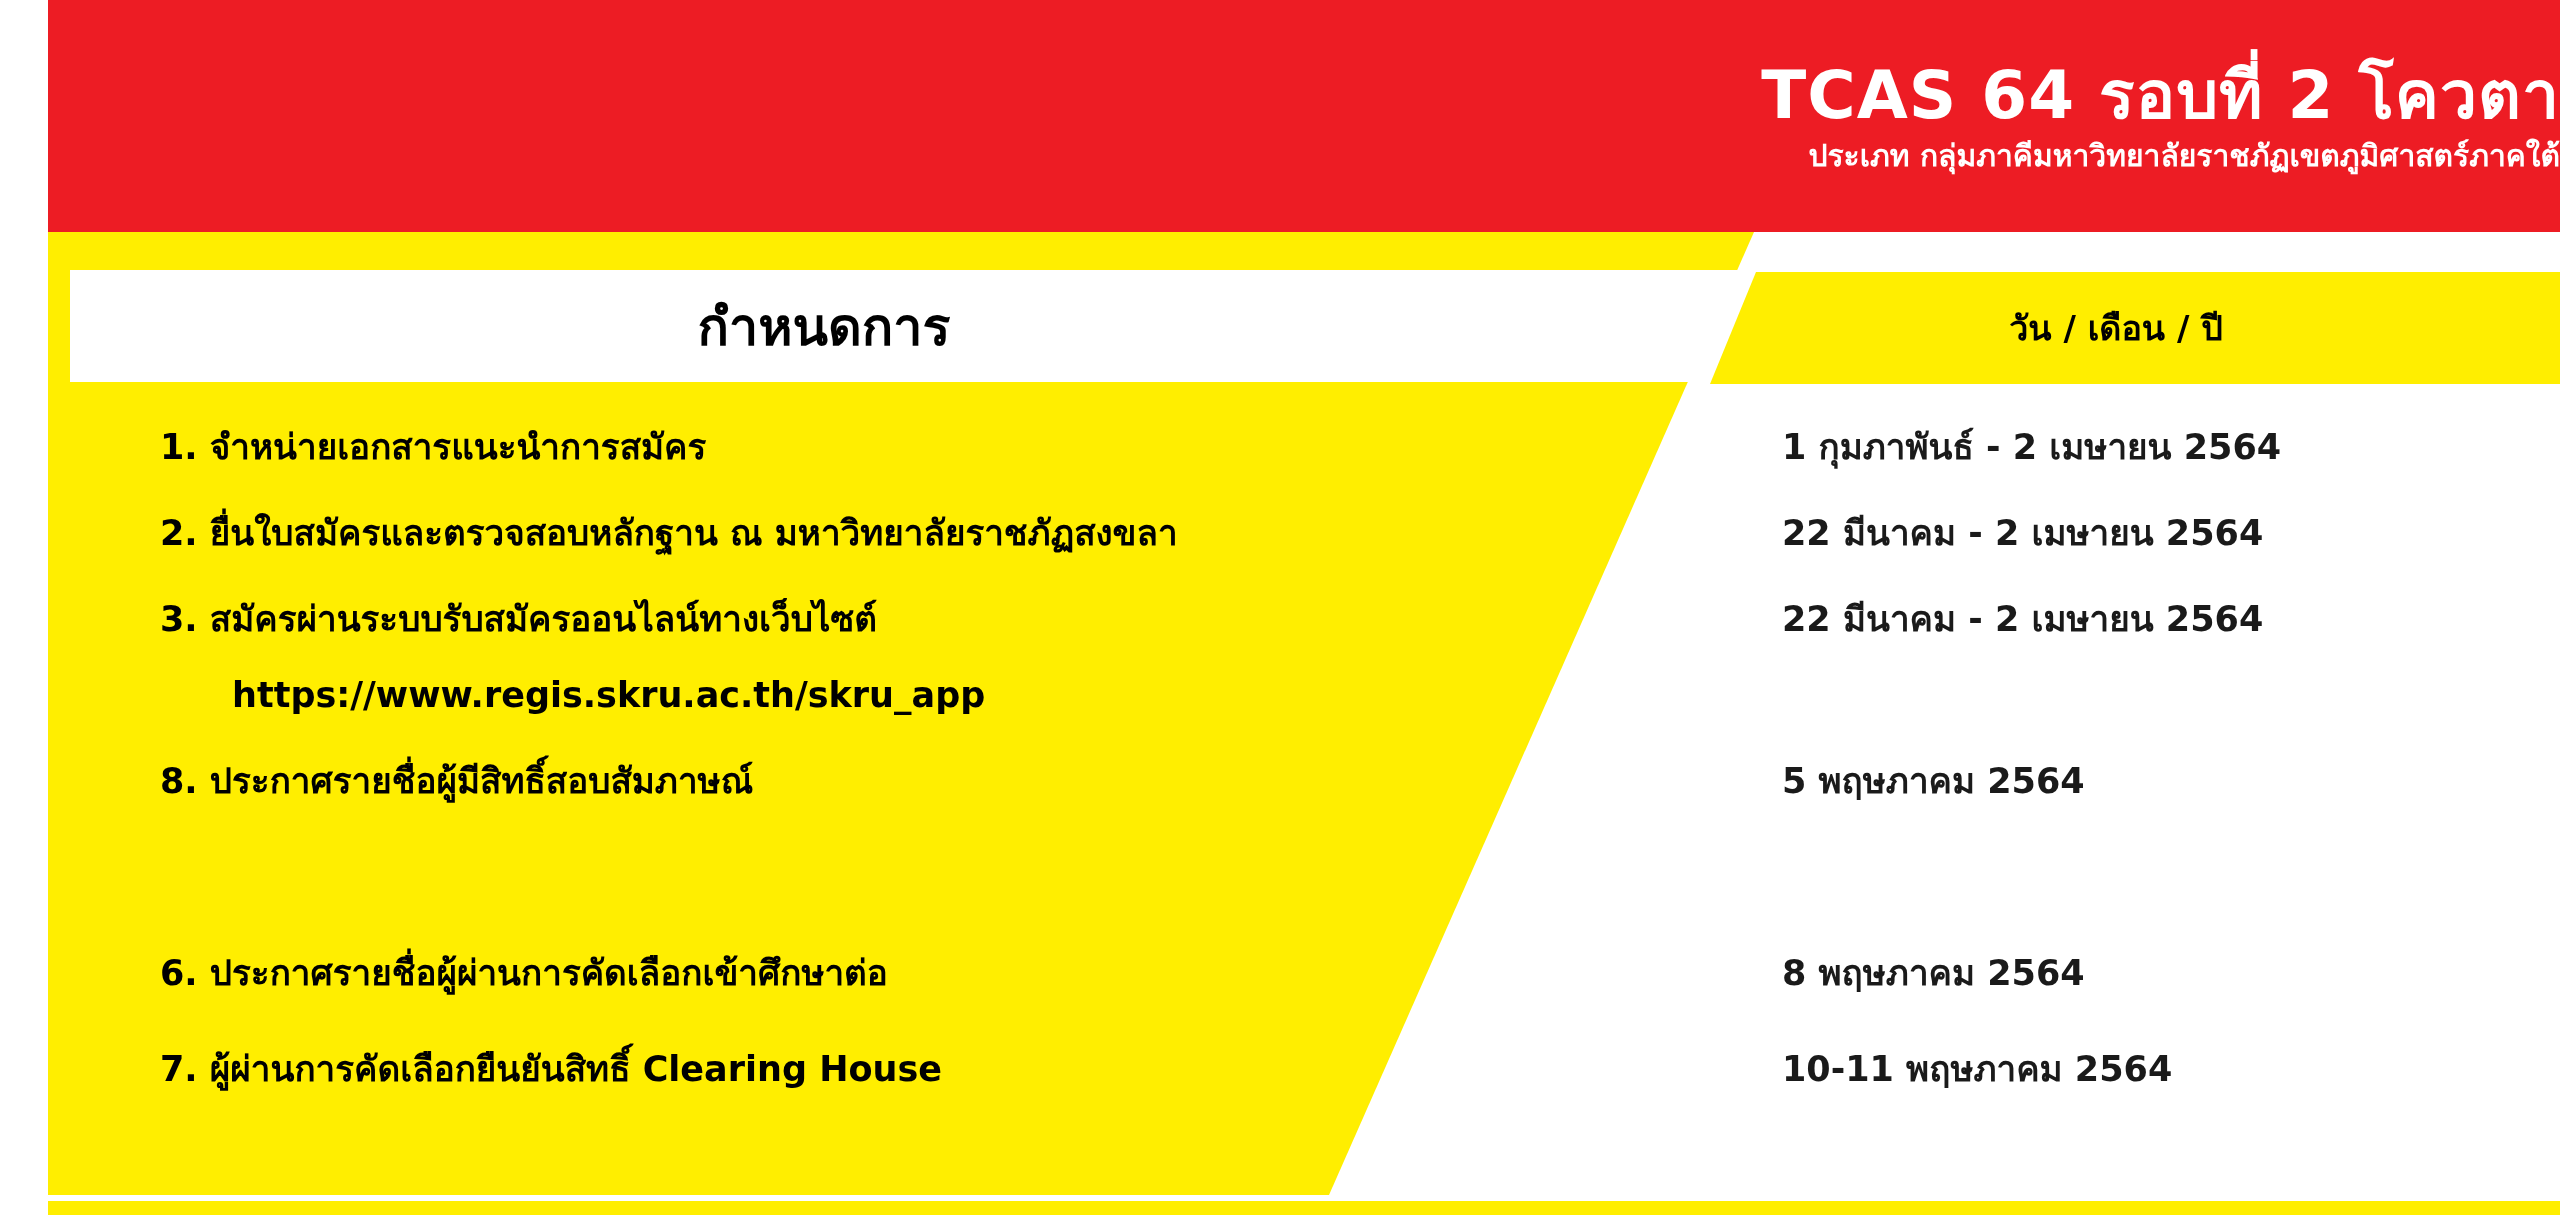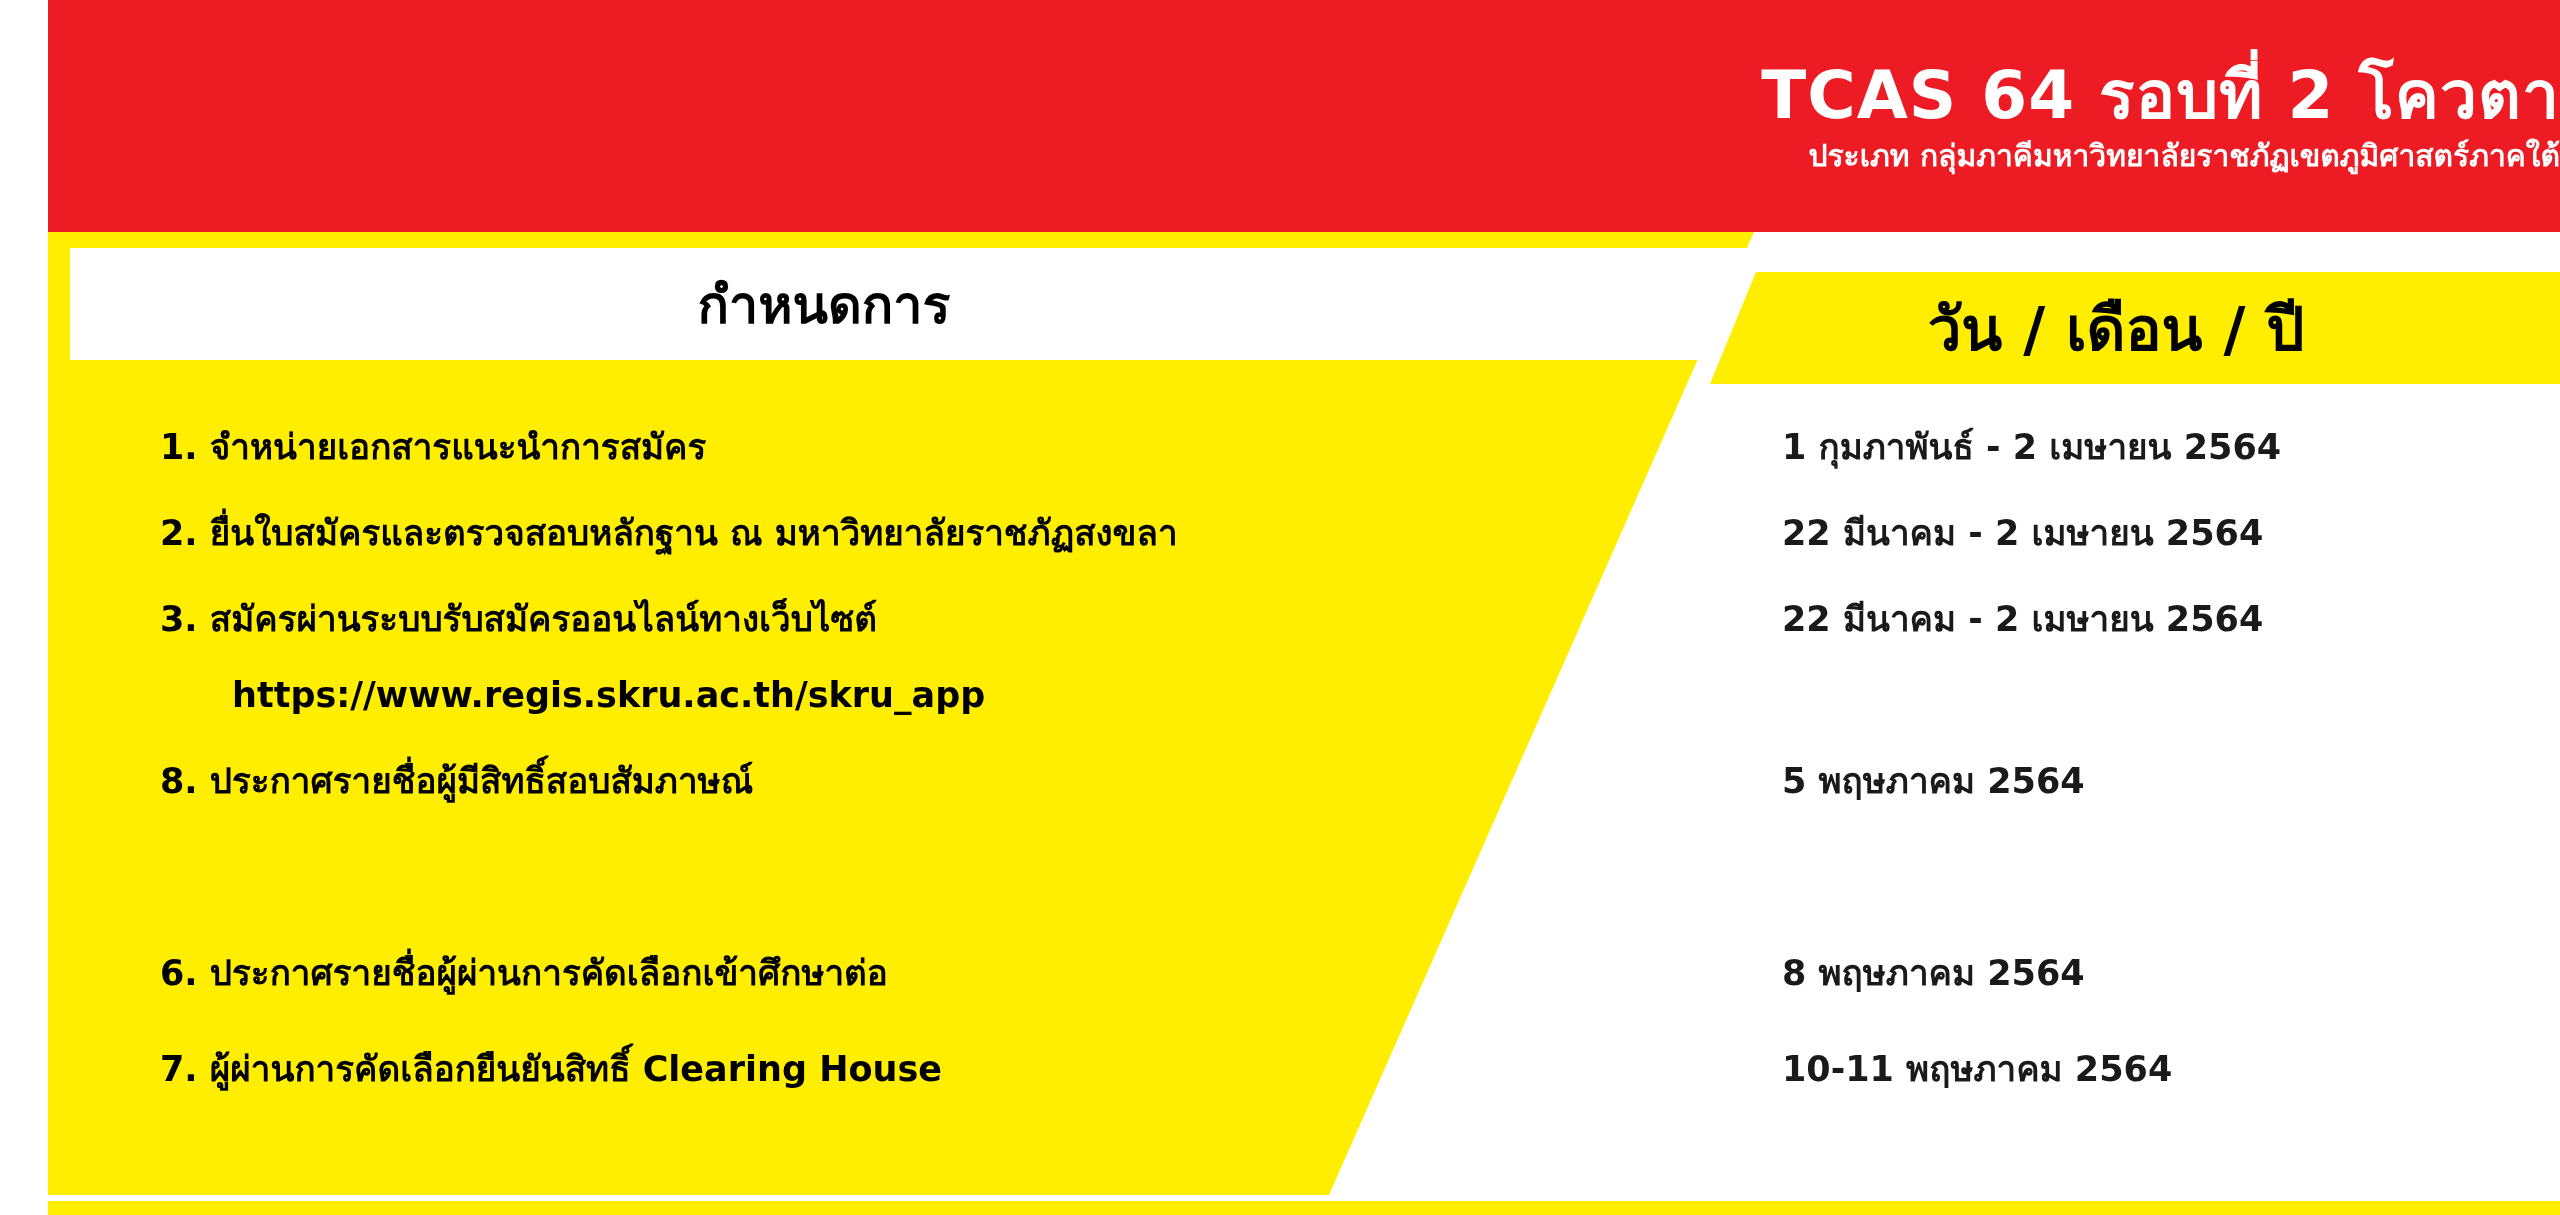--- a/index.html
+++ b/index.html
@@ -92,21 +92,21 @@
     width: 12px;
     height: 983px;
     background: #FFEE00;
     z-index: 2;
   }
 
   
   .header-left {
     position: absolute;
     left: 22px;
-    top: 248px;
+    top: 270px;
     width: 1700px;
     height: 112px;
     background: #ffffff;
     z-index: 3;
     -webkit-clip-path: polygon(0 0, 1700px 0, 1651px 112px, 0 112px);
     clip-path: polygon(0 0, 1700px 0, 1651px 112px, 0 112px);
     display: flex;
     align-items: center;
     justify-content: center;
   }
@@ -127,21 +127,21 @@
     background: #FFEE00;
     z-index: 4;
     -webkit-clip-path: polygon(46px 0, 868px 0, 868px 112px, 0 112px);
     clip-path: polygon(46px 0, 868px 0, 868px 112px, 0 112px);
     display: flex;
     align-items: center;
     justify-content: center;
   }
   .header-right-label {
     color: #000000;
-    font-size: 60px;
+    font-size: 34px;
     font-weight: bold;
     white-space: nowrap;
     transform: translateX(-28px);
   }
 
   
   .rows {
     position: absolute;
     left: 0;
     top: 412px;

